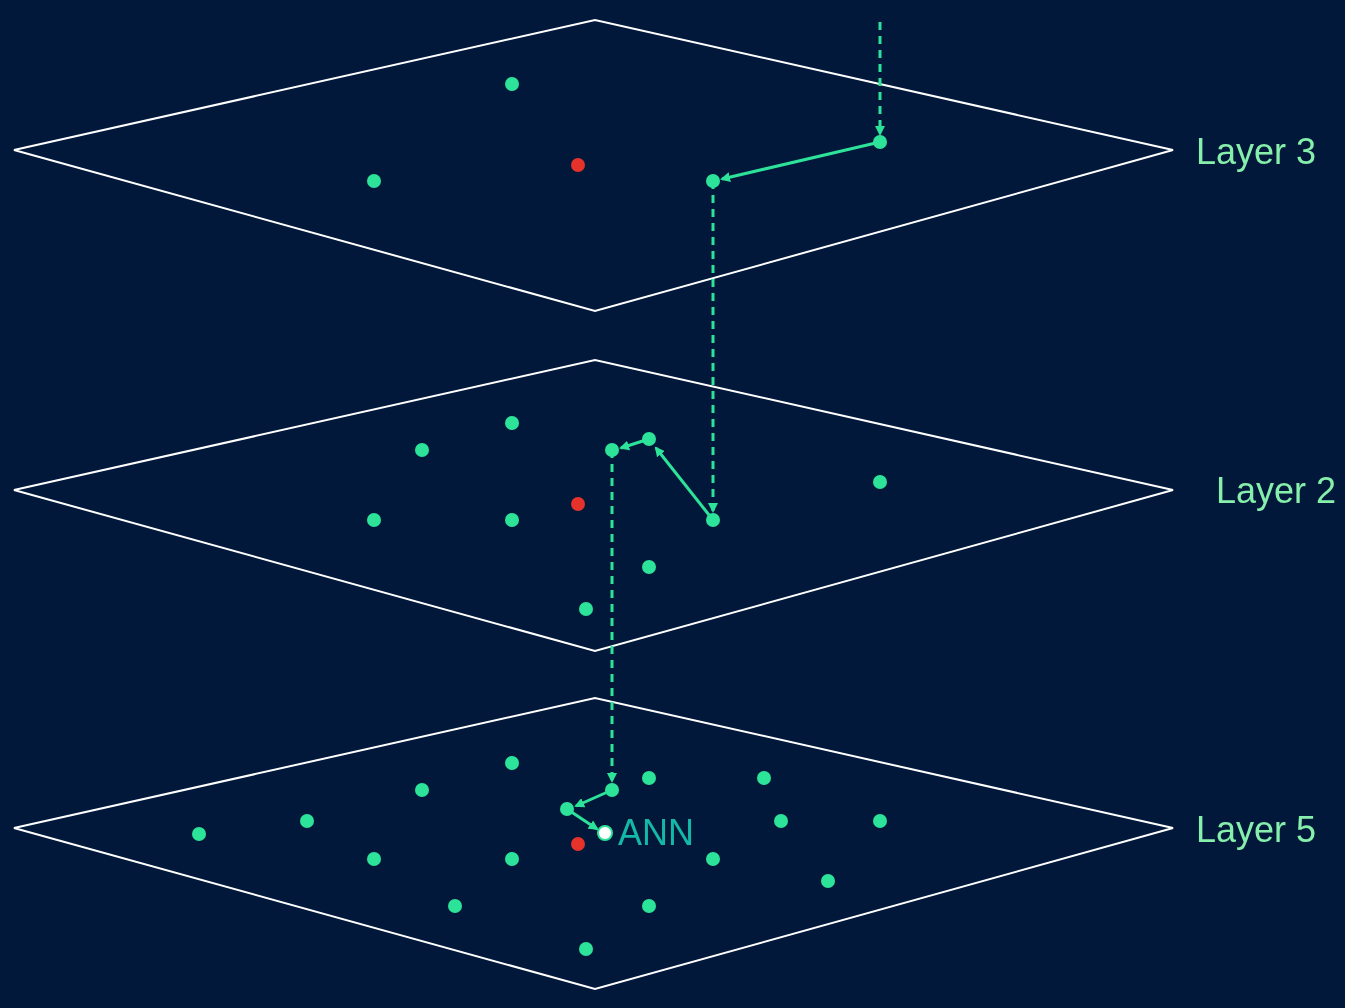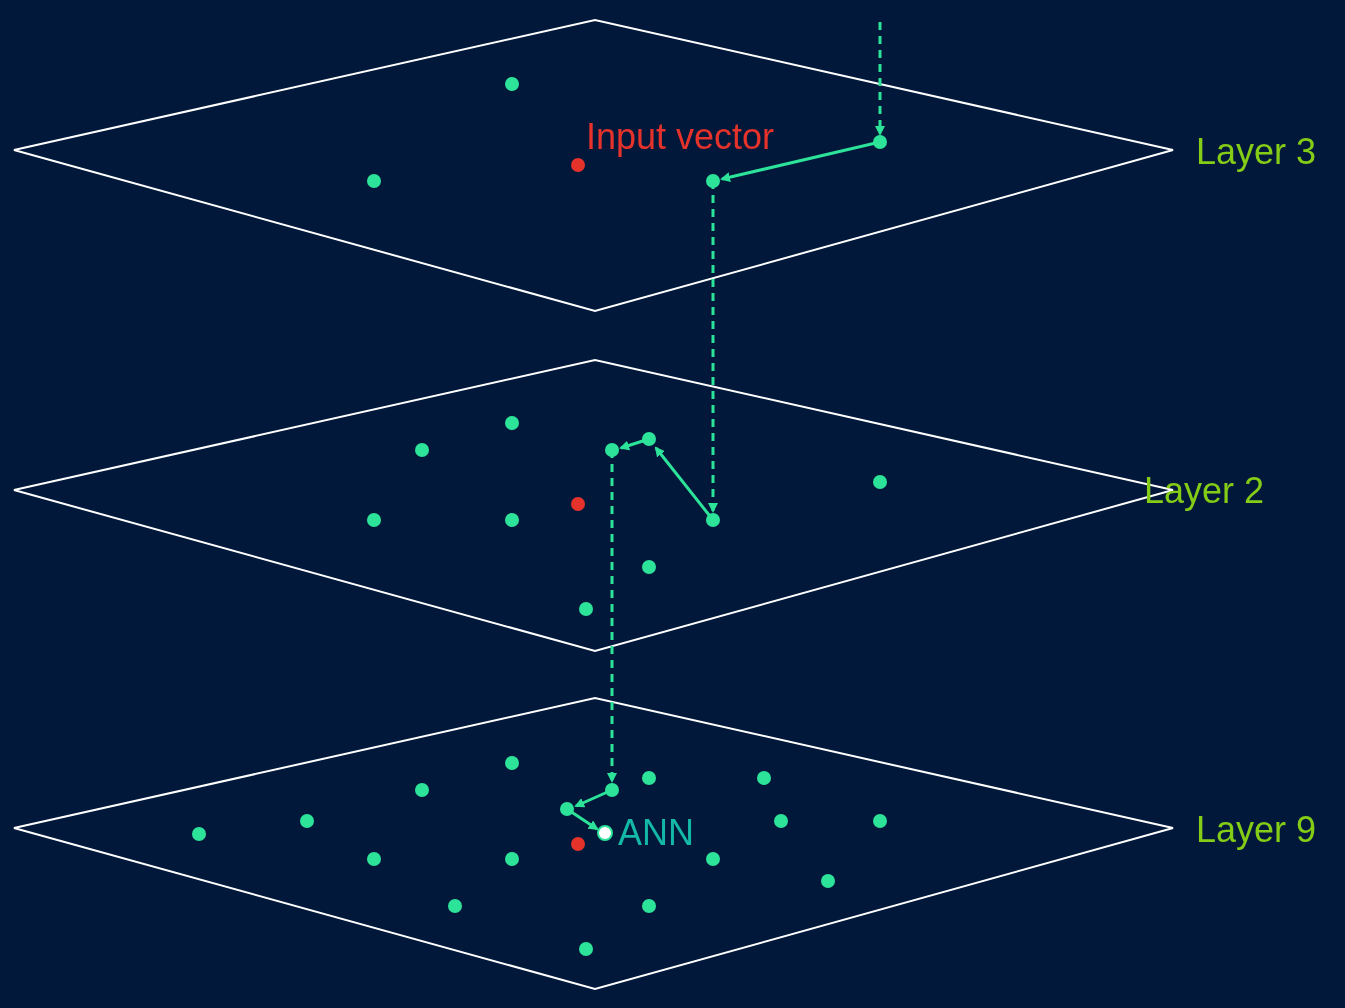--- a/index.html
+++ b/index.html
@@ -1,18 +1,18 @@
 <!DOCTYPE html>
 <html><head>
 <meta charset="utf-8">
 <style>
   html,body{margin:0;padding:0;background:#01183a;}
   #stage{position:relative;width:1345px;height:1008px;background:#01183a;overflow:hidden;font-family:"Liberation Sans",sans-serif;}
   svg{position:absolute;left:0;top:0;}
-  .lbl{position:absolute;font-size:36px;color:#84cc16;}
+  .lbl{position:absolute;font-size:36px;color:#86efac;}
 </style>
 </head>
 <body>
 
 <div id="stage">
   <svg width="1345" height="1008">
     <defs>
       <marker id="ah" markerWidth="10" markerHeight="10" refX="8" refY="5" orient="auto" markerUnits="userSpaceOnUse">
         <path d="M0,0 L10,5 L0,10 Z" fill="#2de39a"></path>
       </marker>
@@ -63,18 +63,17 @@
         <circle cx="649" cy="906" r="7" fill="#2de39a"></circle>
         <circle cx="586" cy="949" r="7" fill="#2de39a"></circle>
         <circle cx="764" cy="778" r="7" fill="#2de39a"></circle>
         <circle cx="781" cy="821" r="7" fill="#2de39a"></circle>
         <circle cx="880" cy="821" r="7" fill="#2de39a"></circle>
         <circle cx="828" cy="881" r="7" fill="#2de39a"></circle>
         <circle cx="578" cy="844" r="7" fill="#e5322b"></circle>
         <circle cx="605" cy="833" r="7" fill="#ffffff" stroke="#2de39a" stroke-width="2"></circle>
       </g>
   </svg>
-  <div class="lbl" style="left:586px;top:116px;color:#e5322b;">Input vector</div>
   <div class="lbl" style="left:618px;top:812px;color:#14b8a6;">ANN</div>
   <div class="lbl" style="left:1196px;top:131px;">Layer 3</div>
-  <div class="lbl" style="left:1144px;top:470px;">Layer 2</div>
-  <div class="lbl" style="left:1196px;top:809px;">Layer 9</div>
+  <div class="lbl" style="left:1216px;top:470px;">Layer 2</div>
+  <div class="lbl" style="left:1196px;top:809px;">Layer 5</div>
 </div>
 
 </body></html>

